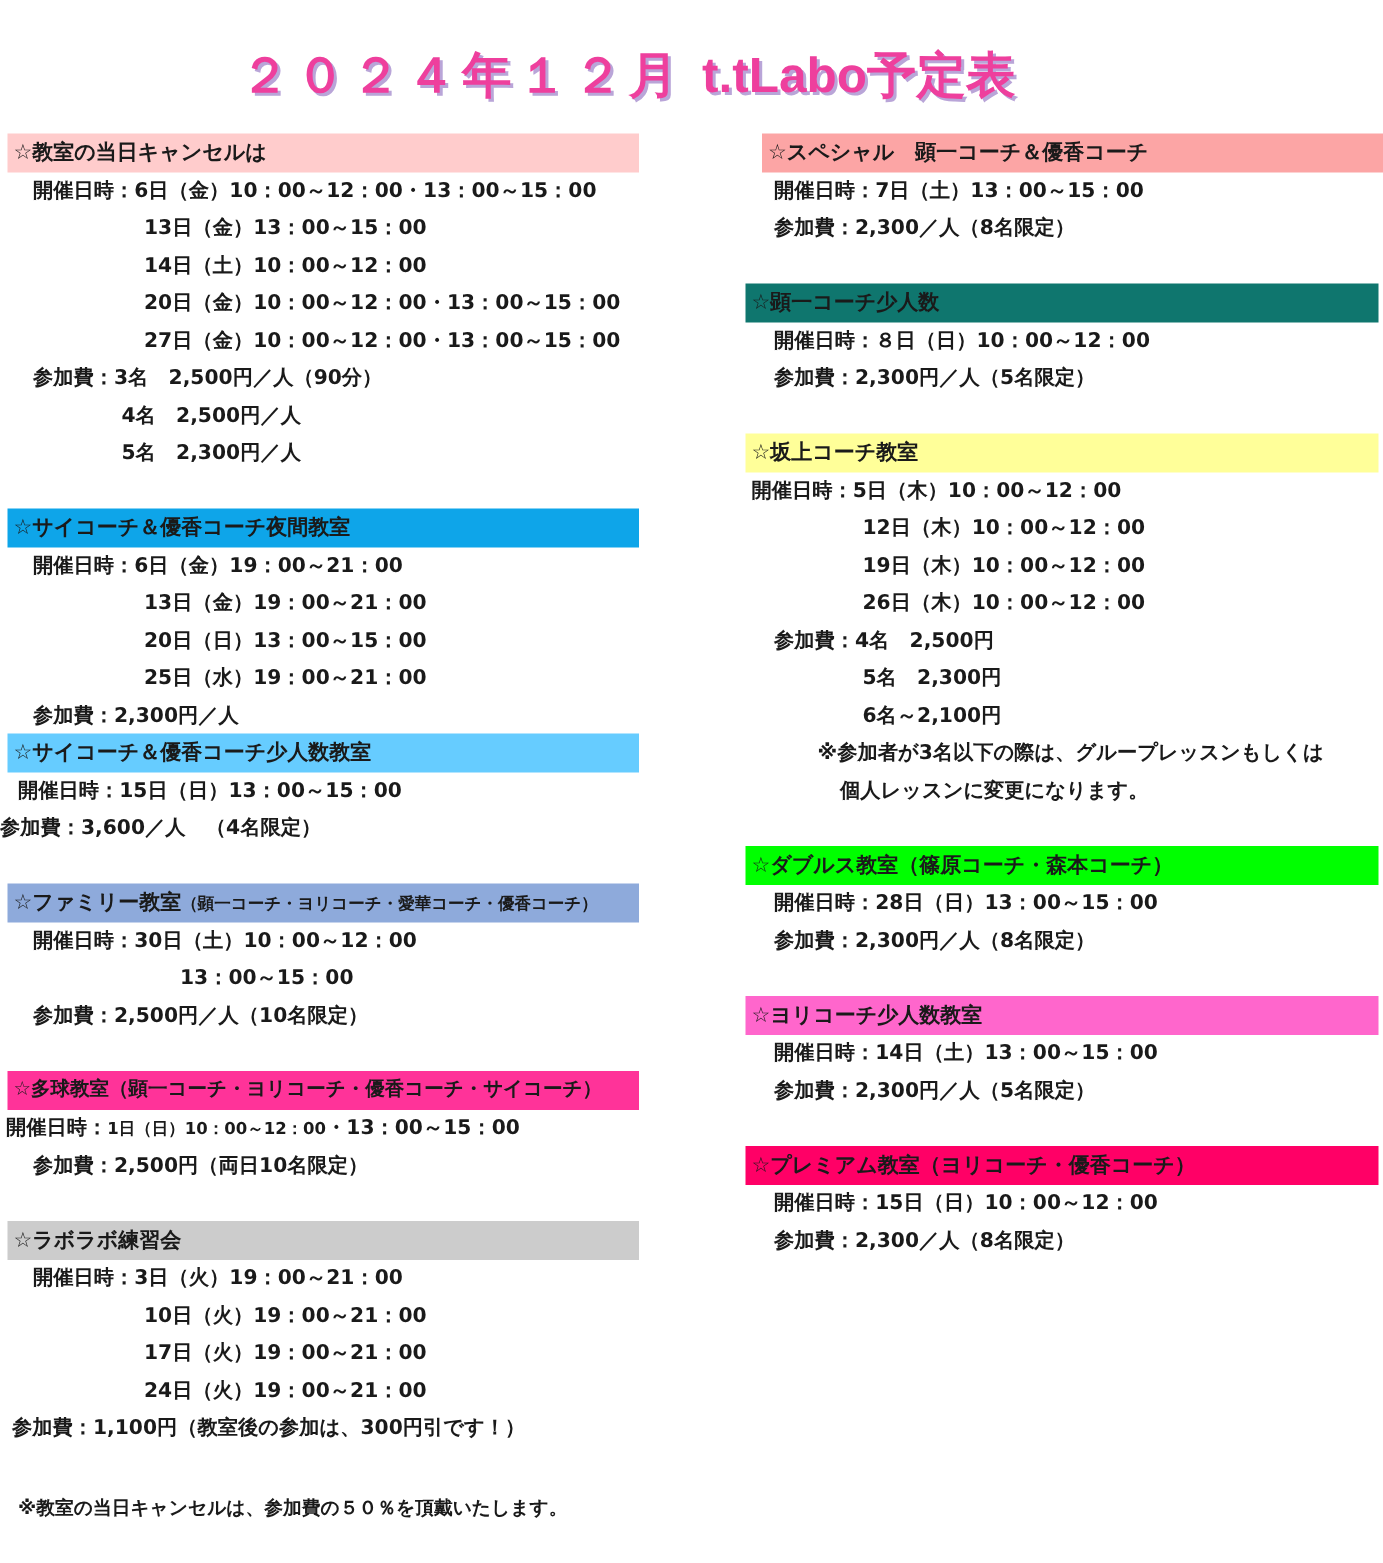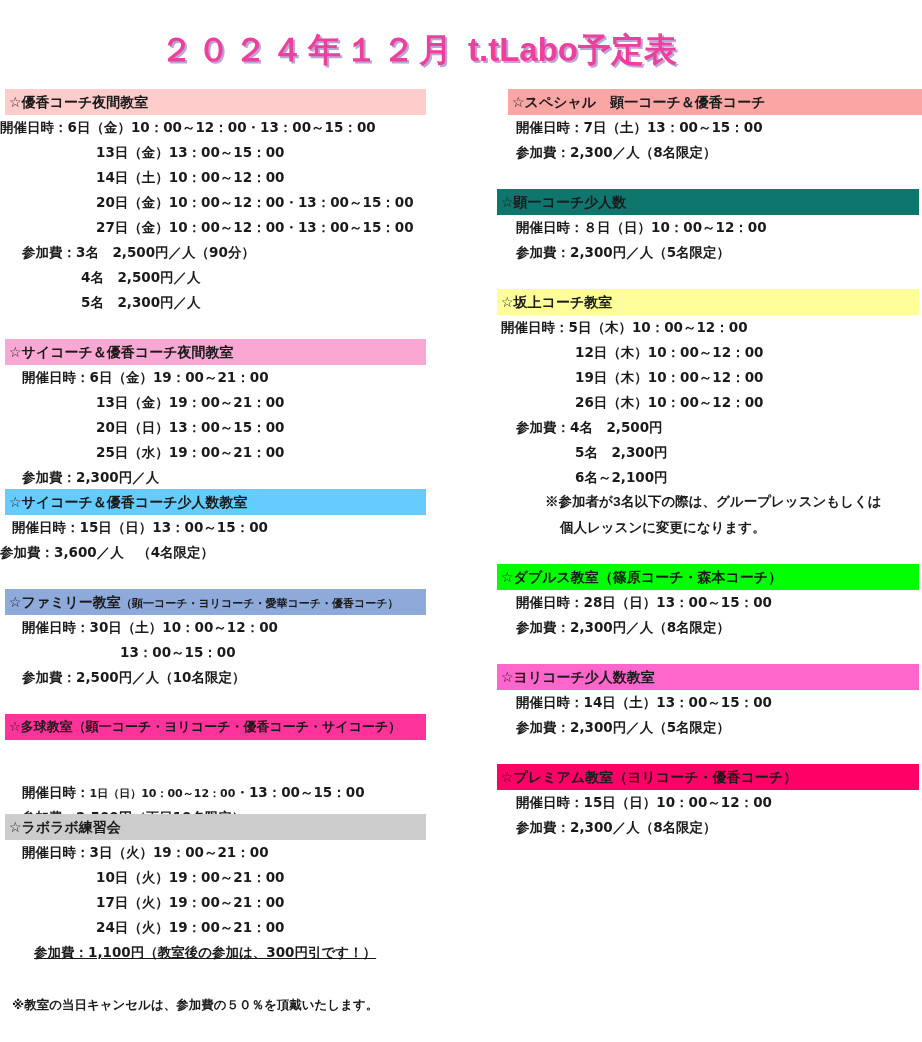--- a/index.html
+++ b/index.html
@@ -54,33 +54,33 @@
 </head>
 <body>
 
 <div class="title">
   <span>２０２４年１２月</span><span class="latin">t.tLabo予定表</span>
 </div>
 
 <div class="col left">
 
   <div class="section" style="top:89px;">
-    <div class="bar" style="background:#ffcccc;">☆優香コーチ夜間教室</div>
-    <div class="line" style="">開催日時：6日（金）10：00～12：00・13：00～15：00</div>
+    <div class="bar" style="background:#ffcccc;">☆教室の当日キャンセルは</div>
+    <div class="line" style="padding-left:22px;">開催日時：6日（金）10：00～12：00・13：00～15：00</div>
     <div class="line" style="padding-left:96px;">13日（金）13：00～15：00</div>
     <div class="line" style="padding-left:96px;">14日（土）10：00～12：00</div>
     <div class="line" style="padding-left:96px;">20日（金）10：00～12：00・13：00～15：00</div>
     <div class="line" style="padding-left:96px;">27日（金）10：00～12：00・13：00～15：00</div>
     <div class="line" style="padding-left:22px;">参加費：3名　2,500円／人（90分）</div>
     <div class="line" style="padding-left:81px;">4名　2,500円／人</div>
     <div class="line" style="padding-left:81px;">5名　2,300円／人</div>
   </div>
 
   <div class="section" style="top:339px;">
-    <div class="bar" style="background:#f9a8d4;">☆サイコーチ＆優香コーチ夜間教室</div>
+    <div class="bar" style="background:#0ea5e9;">☆サイコーチ＆優香コーチ夜間教室</div>
     <div class="line" style="padding-left:22px;">開催日時：6日（金）19：00～21：00</div>
     <div class="line" style="padding-left:96px;">13日（金）19：00～21：00</div>
     <div class="line" style="padding-left:96px;">20日（日）13：00～15：00</div>
     <div class="line" style="padding-left:96px;">25日（水）19：00～21：00</div>
     <div class="line" style="padding-left:22px;">参加費：2,300円／人</div>
   </div>
 
   <div class="section" style="top:489px;">
     <div class="bar" style="background:#66ccff;">☆サイコーチ＆優香コーチ少人数教室</div>
     <div class="line" style="padding-left:12px;">開催日時：15日（日）13：00～15：00</div>
@@ -89,31 +89,31 @@
 
   <div class="section" style="top:589px;">
     <div class="bar" style="background:#8eaadb;"><span>☆ファミリー教室</span><span class="small">（顕一コーチ・ヨリコーチ・愛華コーチ・優香コーチ）</span></div>
     <div class="line" style="padding-left:22px;">開催日時：30日（土）10：00～12：00</div>
     <div class="line" style="padding-left:120px;">13：00～15：00</div>
     <div class="line" style="padding-left:22px;">参加費：2,500円／人（10名限定）</div>
   </div>
 
   <div class="section" style="top:714px;">
     <div class="bar" style="background:#ff3399; font-size:13px;">☆多球教室（顕一コーチ・ヨリコーチ・優香コーチ・サイコーチ）</div>
-    <div class="line" style="padding-left:22px;margin-top:40px;"><span>開催日時：</span><span class="tiny">1日（日）10：00～12：00</span><span>・13：00～15：00</span></div>
+    <div class="line" style="padding-left:4px;"><span>開催日時：</span><span class="tiny">1日（日）10：00～12：00</span><span>・13：00～15：00</span></div>
     <div class="line" style="padding-left:22px;">参加費：2,500円（両日10名限定）</div>
   </div>
 
   <div class="section" style="top:814px;">
     <div class="bar" style="background:#cccccc;">☆ラボラボ練習会</div>
     <div class="line" style="padding-left:22px;">開催日時：3日（火）19：00～21：00</div>
     <div class="line" style="padding-left:96px;">10日（火）19：00～21：00</div>
     <div class="line" style="padding-left:96px;">17日（火）19：00～21：00</div>
     <div class="line" style="padding-left:96px;">24日（火）19：00～21：00</div>
-    <div class="line" style="padding-left:34px;text-decoration:underline;">参加費：1,100円（教室後の参加は、300円引です！）</div>
+    <div class="line" style="padding-left:8px;">参加費：1,100円（教室後の参加は、300円引です！）</div>
   </div>
 </div>
 
 <div class="footnote">※教室の当日キャンセルは、参加費の５０％を頂戴いたします。</div>
 
 <div class="col right">
 
   <div class="section" style="top:89px;">
     <div class="bar" style="background:#fca5a5;margin-left:18px;">☆スペシャル　顕一コーチ＆優香コーチ</div>
     <div class="line" style="padding-left:26px;">開催日時：7日（土）13：00～15：00</div>
@@ -128,21 +128,21 @@
 
   <div class="section" style="top:289px;">
     <div class="bar" style="background:#ffff99;">☆坂上コーチ教室</div>
     <div class="line" style="padding-left:11px;">開催日時：5日（木）10：00～12：00</div>
     <div class="line" style="padding-left:85px;">12日（木）10：00～12：00</div>
     <div class="line" style="padding-left:85px;">19日（木）10：00～12：00</div>
     <div class="line" style="padding-left:85px;">26日（木）10：00～12：00</div>
     <div class="line" style="padding-left:26px;">参加費：4名　2,500円</div>
     <div class="line" style="padding-left:85px;">5名　2,300円</div>
     <div class="line" style="padding-left:85px;">6名～2,100円</div>
-    <div class="line" style="padding-left:55px;font-family:Liberation Mono, monospace;">※参加者が3名以下の際は、グループレッスンもしくは</div>
+    <div class="line" style="padding-left:55px;">※参加者が3名以下の際は、グループレッスンもしくは</div>
     <div class="line" style="padding-left:70px;">個人レッスンに変更になります。</div>
   </div>
 
   <div class="section" style="top:564px;">
     <div class="bar" style="background:#00ff00;">☆ダブルス教室（篠原コーチ・森本コーチ）</div>
     <div class="line" style="padding-left:26px;">開催日時：28日（日）13：00～15：00</div>
     <div class="line" style="padding-left:26px;">参加費：2,300円／人（8名限定）</div>
   </div>
 
   <div class="section" style="top:664px;">

